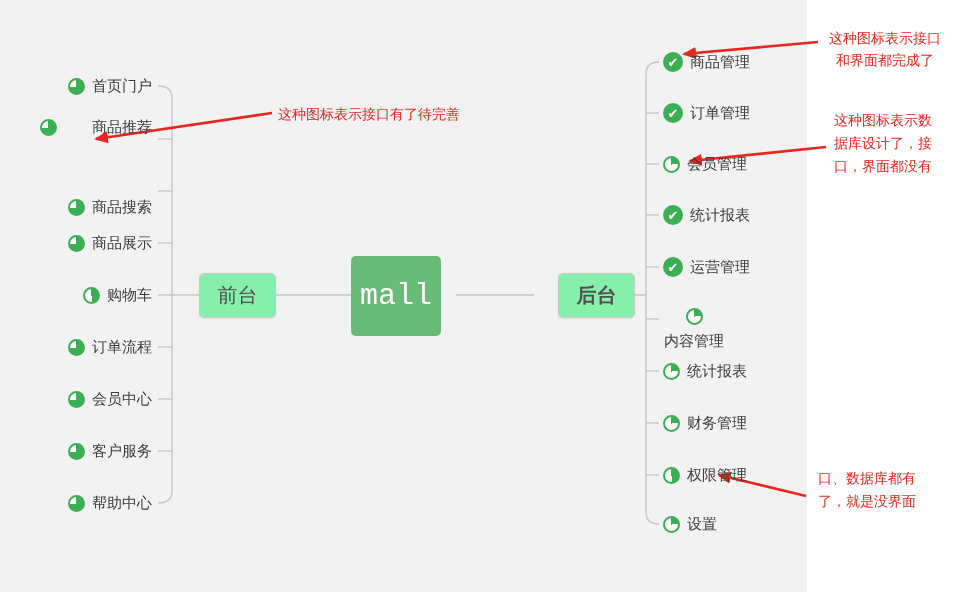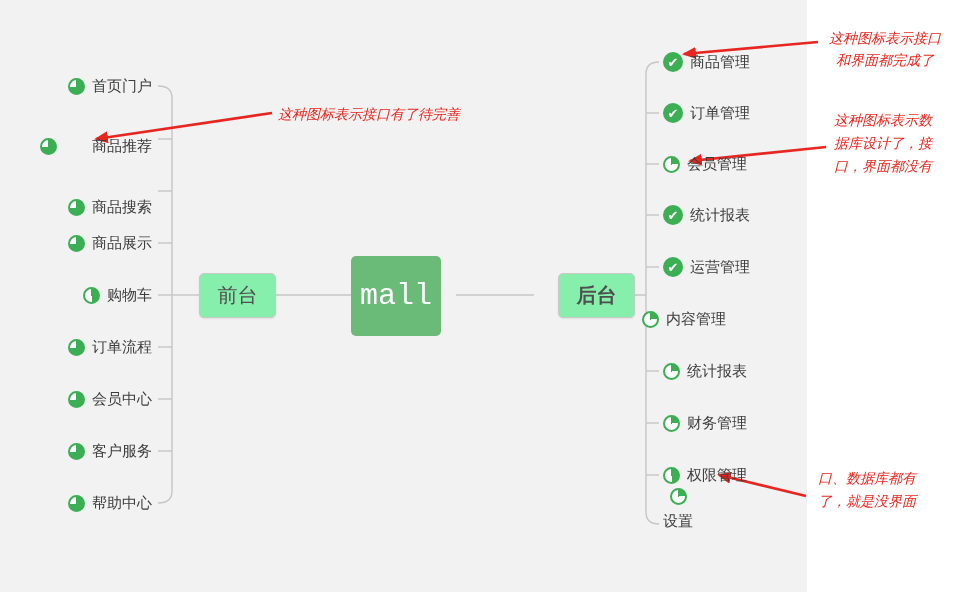--- a/index.html
+++ b/index.html
@@ -17,21 +17,21 @@
     font-size:13px;font-weight:bold;display:flex;align-items:center;justify-content:center;flex:0 0 auto;
   }
   .node{position:absolute;display:flex;align-items:center;justify-content:center;border-radius:5px;box-sizing:border-box;}
   #center-node{left:351px;top:256px;width:90px;height:80px;background:var(--root-green);color:#ffffff;font-size:30px;font-family:Liberation Mono, monospace;}
   #front-node,#back-node{
     width:77px;height:45px;top:273px;background:#86efac;border:1px solid #c9c9c9;
     color:#4f4f4f;font-size:20px;box-shadow:0 1px 2px rgba(0,0,0,.08);
   }
   #front-node{left:199px;}
   #back-node{left:558px;font-weight:bold;}
-  .anno{position:absolute;color:var(--red);font-size:14px;line-height:23px;text-align:center;white-space:nowrap;font-style:italic;}
+  .anno{position:absolute;color:var(--red);font-size:14px;line-height:23px;text-align:center;white-space:nowrap;}
   #anno-0{left:278px;top:104px;line-height:20px;text-align:left;}
   #anno-1{left:817px;top:27px;width:136px;line-height:22px;}
   #anno-2{left:827px;top:109px;width:112px;}
   #anno-3{left:811px;top:467px;width:112px;}
 </style>
 </head>
 <body>
 
 <div id="stage">
   <div id="canvas"></div>
@@ -83,21 +83,21 @@
 
   <div class="node" id="back-node">
     <span>后台</span>
   </div>
 
   <div id="front-items">
       <div class="topic-item" style="top: 75px; right: 806px;">
         <span class="pie" style="background: conic-gradient(rgb(60, 174, 84) 0deg, rgb(60, 174, 84) 270deg, rgb(255, 255, 255) 270deg, rgb(255, 255, 255) 360deg);"></span>
         <span class="topic-label">首页门户</span>
       </div>
-      <div class="topic-item" style="top: 135px; right: 806px; gap: 35px;">
+      <div class="topic-item" style="top: 116px; right: 806px; gap: 35px;">
         <span class="pie" style="background: conic-gradient(rgb(60, 174, 84) 0deg, rgb(60, 174, 84) 270deg, rgb(255, 255, 255) 270deg, rgb(255, 255, 255) 360deg);"></span>
         <span class="topic-label">商品推荐</span>
       </div>
       <div class="topic-item" style="top: 196px; right: 806px;">
         <span class="pie" style="background: conic-gradient(rgb(60, 174, 84) 0deg, rgb(60, 174, 84) 270deg, rgb(255, 255, 255) 270deg, rgb(255, 255, 255) 360deg);"></span>
         <span class="topic-label">商品搜索</span>
       </div>
       <div class="topic-item" style="top: 232px; right: 806px;">
         <span class="pie" style="background: conic-gradient(rgb(60, 174, 84) 0deg, rgb(60, 174, 84) 270deg, rgb(255, 255, 255) 270deg, rgb(255, 255, 255) 360deg);"></span>
         <span class="topic-label">商品展示</span>
@@ -137,37 +137,37 @@
         <span class="topic-label">会员管理</span>
       </div>
       <div class="topic-item" style="top: 204px; left: 663px;">
         <span class="check">✔</span>
         <span class="topic-label">统计报表</span>
       </div>
       <div class="topic-item" style="top: 256px; left: 663px;">
         <span class="check">✔</span>
         <span class="topic-label">运营管理</span>
       </div>
-      <div class="topic-item" style="top: 308px; left: 642px;">
+      <div class="topic-item" style="top: 308px; left: 664px; flex-direction: column;">
         <span class="pie" style="background: conic-gradient(rgb(60, 174, 84) 0deg, rgb(60, 174, 84) 90deg, rgb(255, 255, 255) 90deg, rgb(255, 255, 255) 360deg);"></span>
         <span class="topic-label">内容管理</span>
       </div>
       <div class="topic-item" style="top: 360px; left: 663px;">
         <span class="pie" style="background: conic-gradient(rgb(60, 174, 84) 0deg, rgb(60, 174, 84) 90deg, rgb(255, 255, 255) 90deg, rgb(255, 255, 255) 360deg);"></span>
         <span class="topic-label">统计报表</span>
       </div>
       <div class="topic-item" style="top: 412px; left: 663px;">
         <span class="pie" style="background: conic-gradient(rgb(60, 174, 84) 0deg, rgb(60, 174, 84) 90deg, rgb(255, 255, 255) 90deg, rgb(255, 255, 255) 360deg);"></span>
         <span class="topic-label">财务管理</span>
       </div>
       <div class="topic-item" style="top: 464px; left: 663px;">
         <span class="pie" style="background: conic-gradient(rgb(60, 174, 84) 0deg, rgb(60, 174, 84) 180deg, rgb(255, 255, 255) 180deg, rgb(255, 255, 255) 360deg);"></span>
         <span class="topic-label">权限管理</span>
       </div>
-      <div class="topic-item" style="top: 488px; left: 663px; flex-direction: column;">
+      <div class="topic-item" style="top: 513px; left: 663px;">
         <span class="pie" style="background: conic-gradient(rgb(60, 174, 84) 0deg, rgb(60, 174, 84) 90deg, rgb(255, 255, 255) 90deg, rgb(255, 255, 255) 360deg);"></span>
         <span class="topic-label">设置</span>
       </div>
     </div>
 
   <div class="anno" id="anno-0">
       <div>这种图标表示接口有了待完善</div>
     </div>
   <div class="anno" id="anno-1">
       <div>这种图标表示接口</div>

